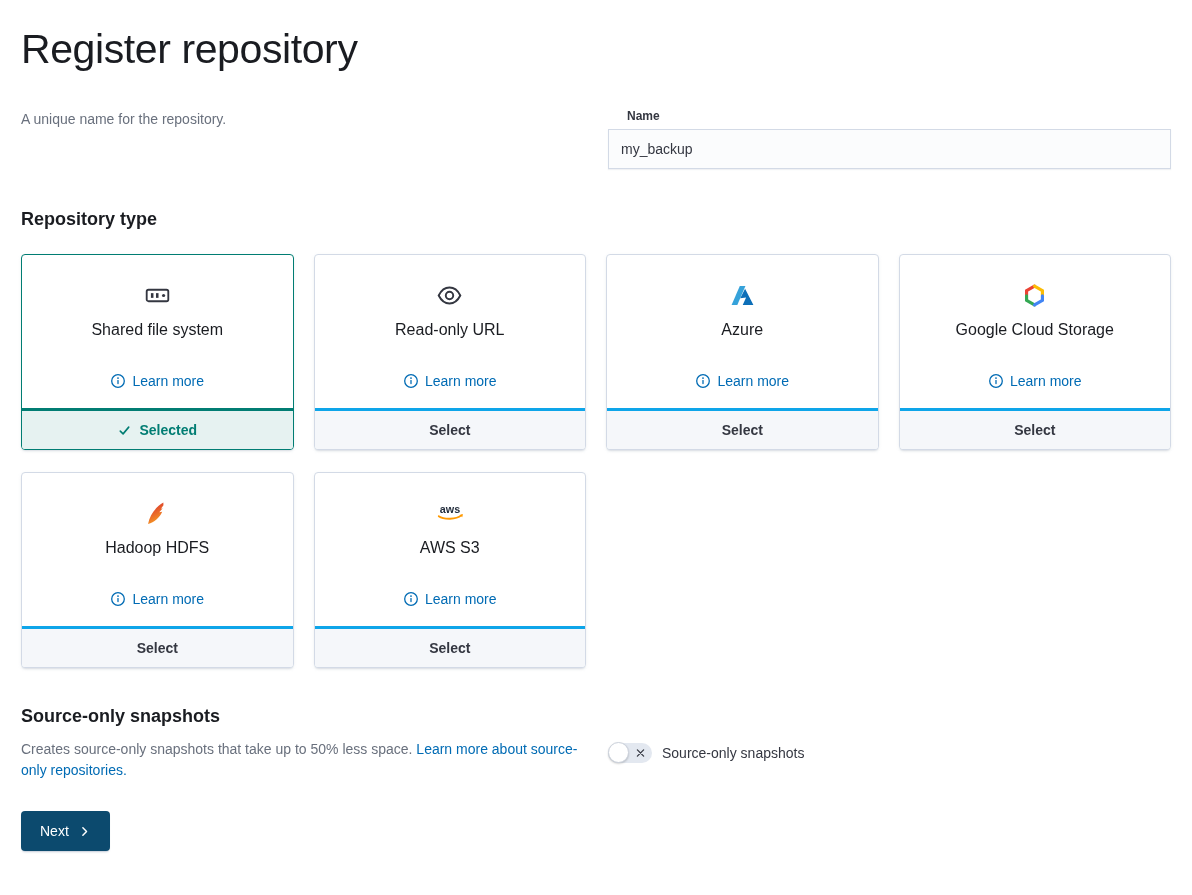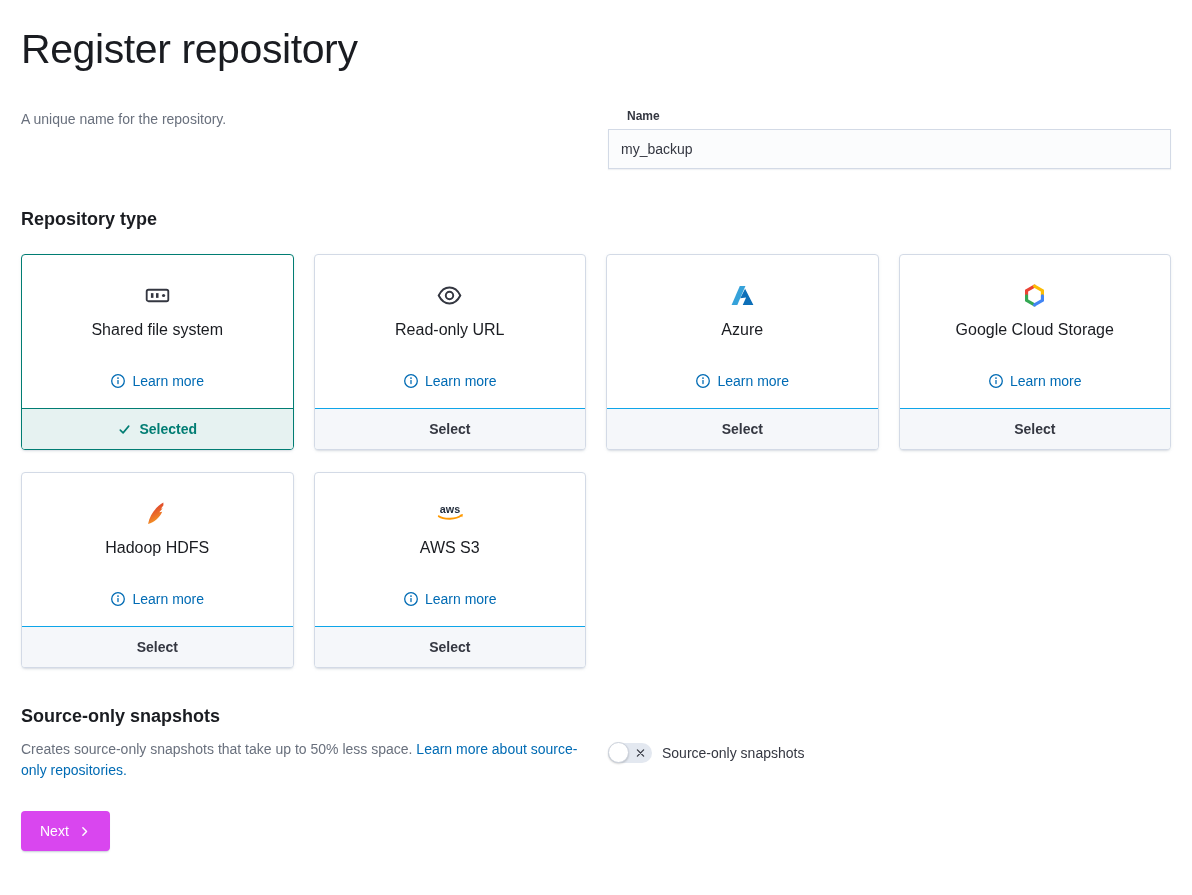--- a/index.html
+++ b/index.html
@@ -91,21 +91,21 @@
     text-decoration: none;
     cursor: pointer;
   }
   .card-footer {
     height: 41px;
     display: flex;
     align-items: center;
     justify-content: center;
     gap: 7px;
     background: #F5F7FA;
-    border-top: 1px solid #0ea5e9;
+    border-top: 3px solid #0ea5e9;
     font-size: 14px;
     font-weight: 700;
     color: #343741;
   }
   .card.selected .card-footer {
     background: #E6F2F1;
     border-top-color: #017D73;
     color: #017D73;
   }
 
@@ -144,21 +144,21 @@
   }
   .toggle-label { font-size: 14px; color: #343741; }
 
   .next-button {
     margin-top: 30px;
     display: inline-flex;
     align-items: center;
     gap: 9px;
     height: 40px;
     padding: 0 19px;
-    background: #d946ef;
+    background: #0c4a6e;
     color: #fff;
     font-size: 14px;
     font-weight: 500;
     font-family: inherit;
     border: none;
     border-radius: 4px;
     cursor: pointer;
     box-shadow: 0 2px 2px -1px rgba(55,80,120,0.3);
   }
 </style>

